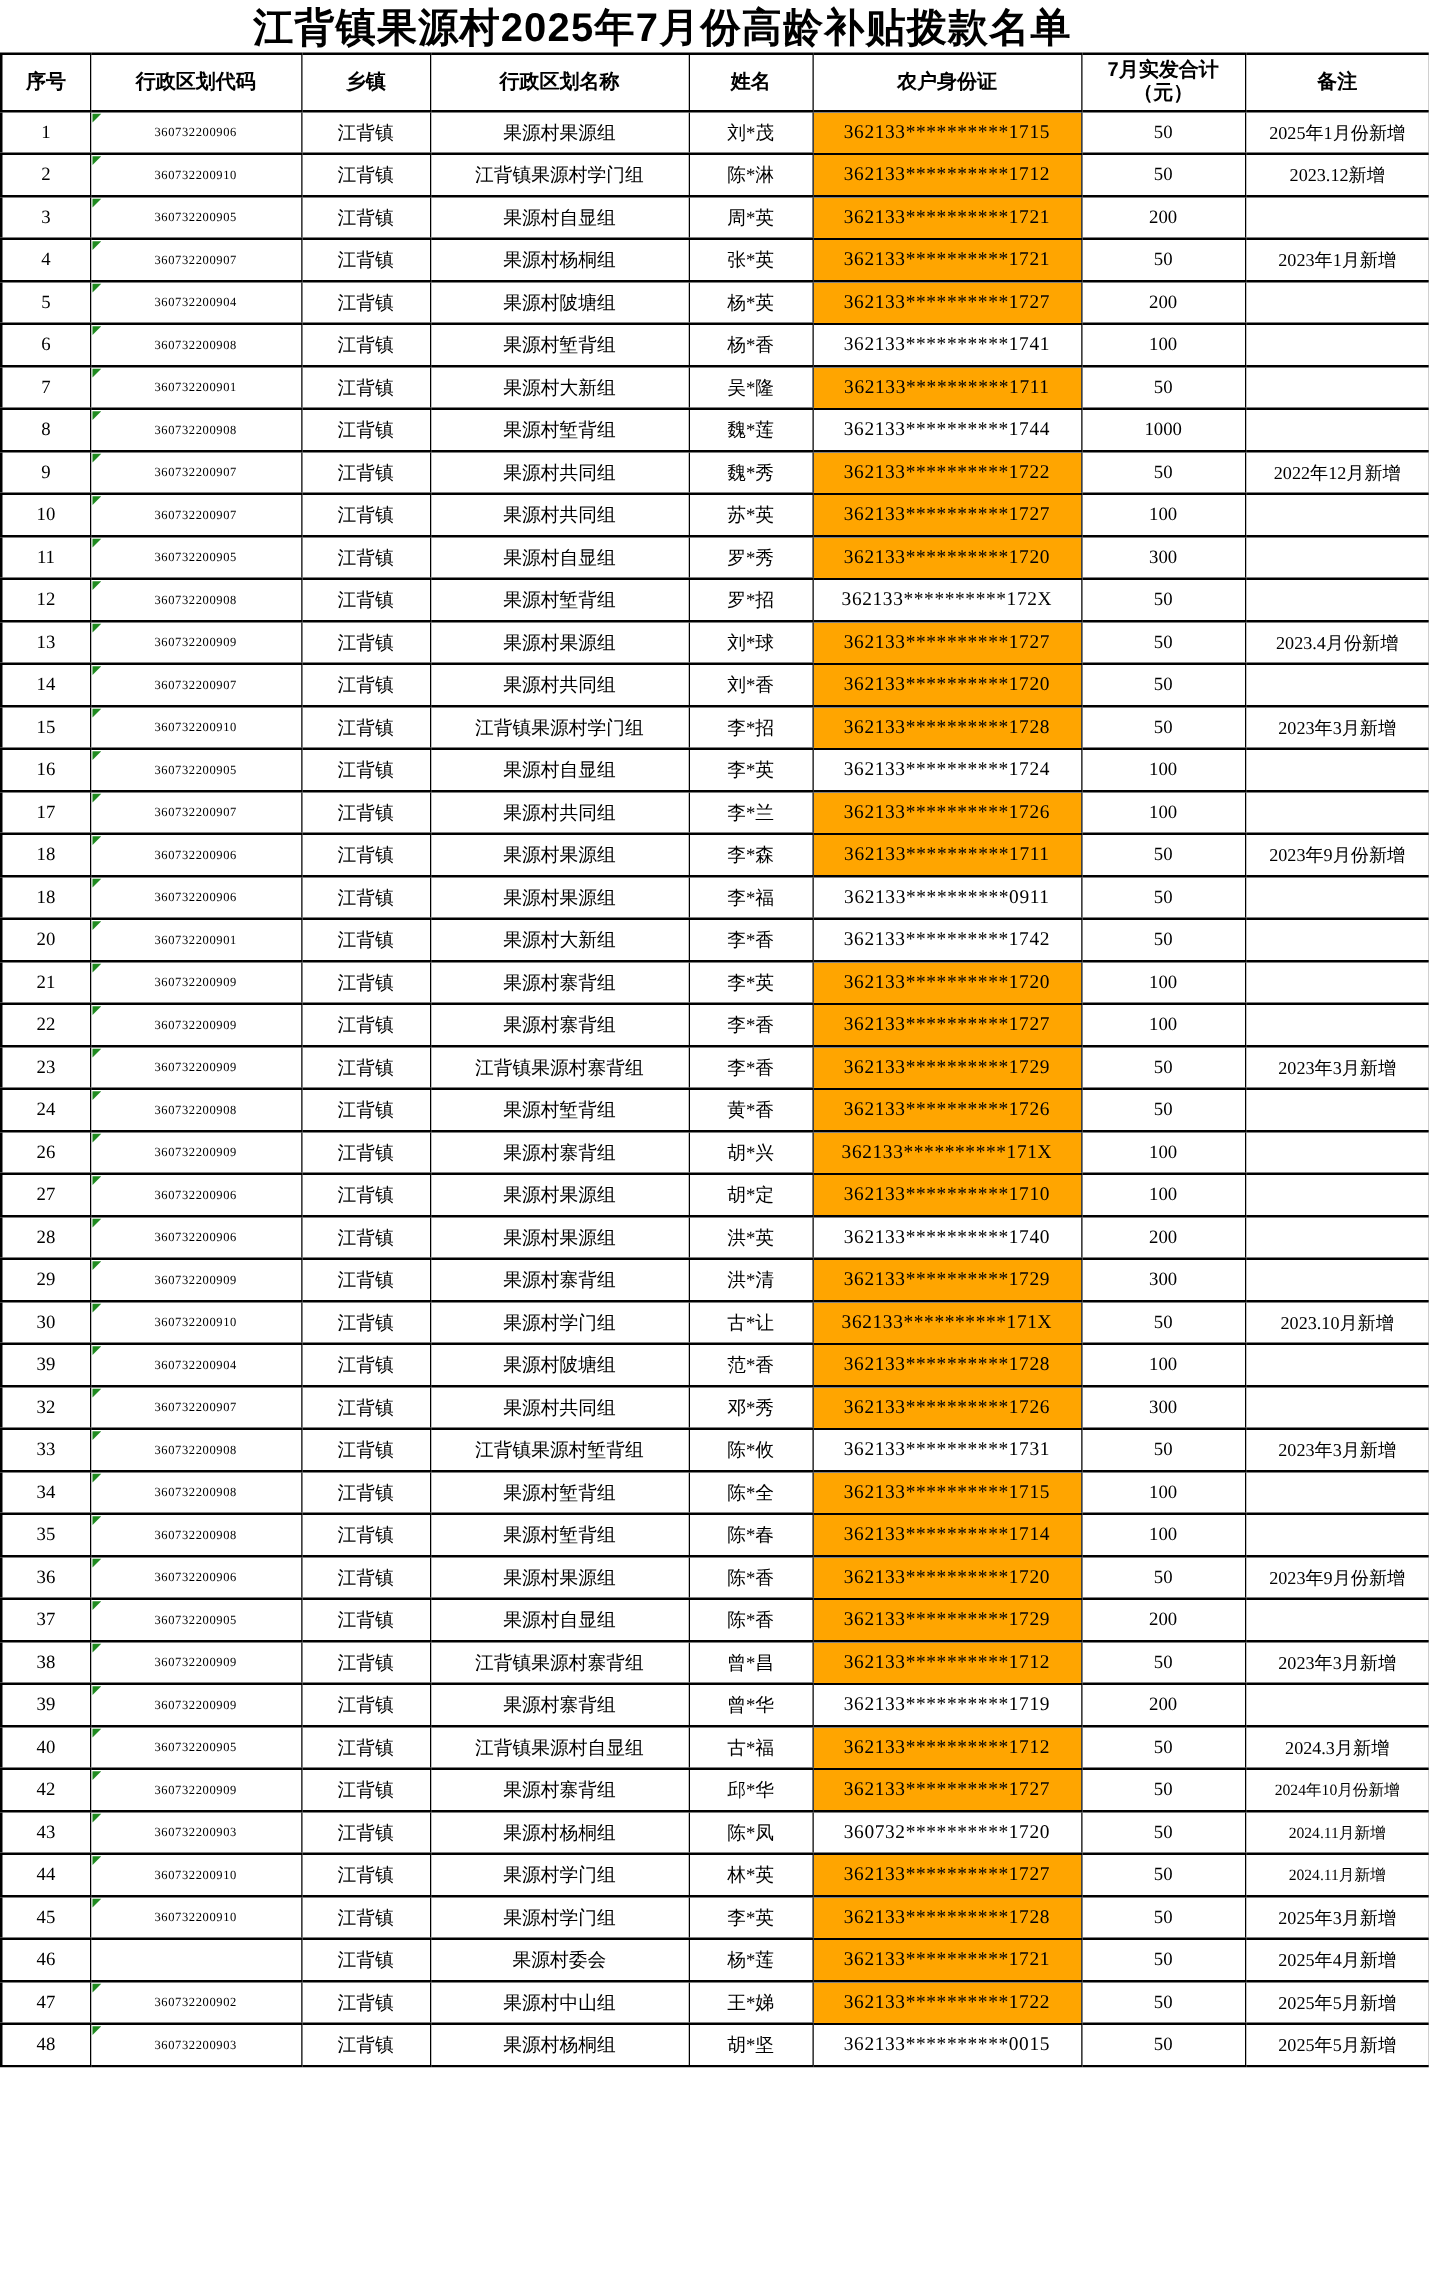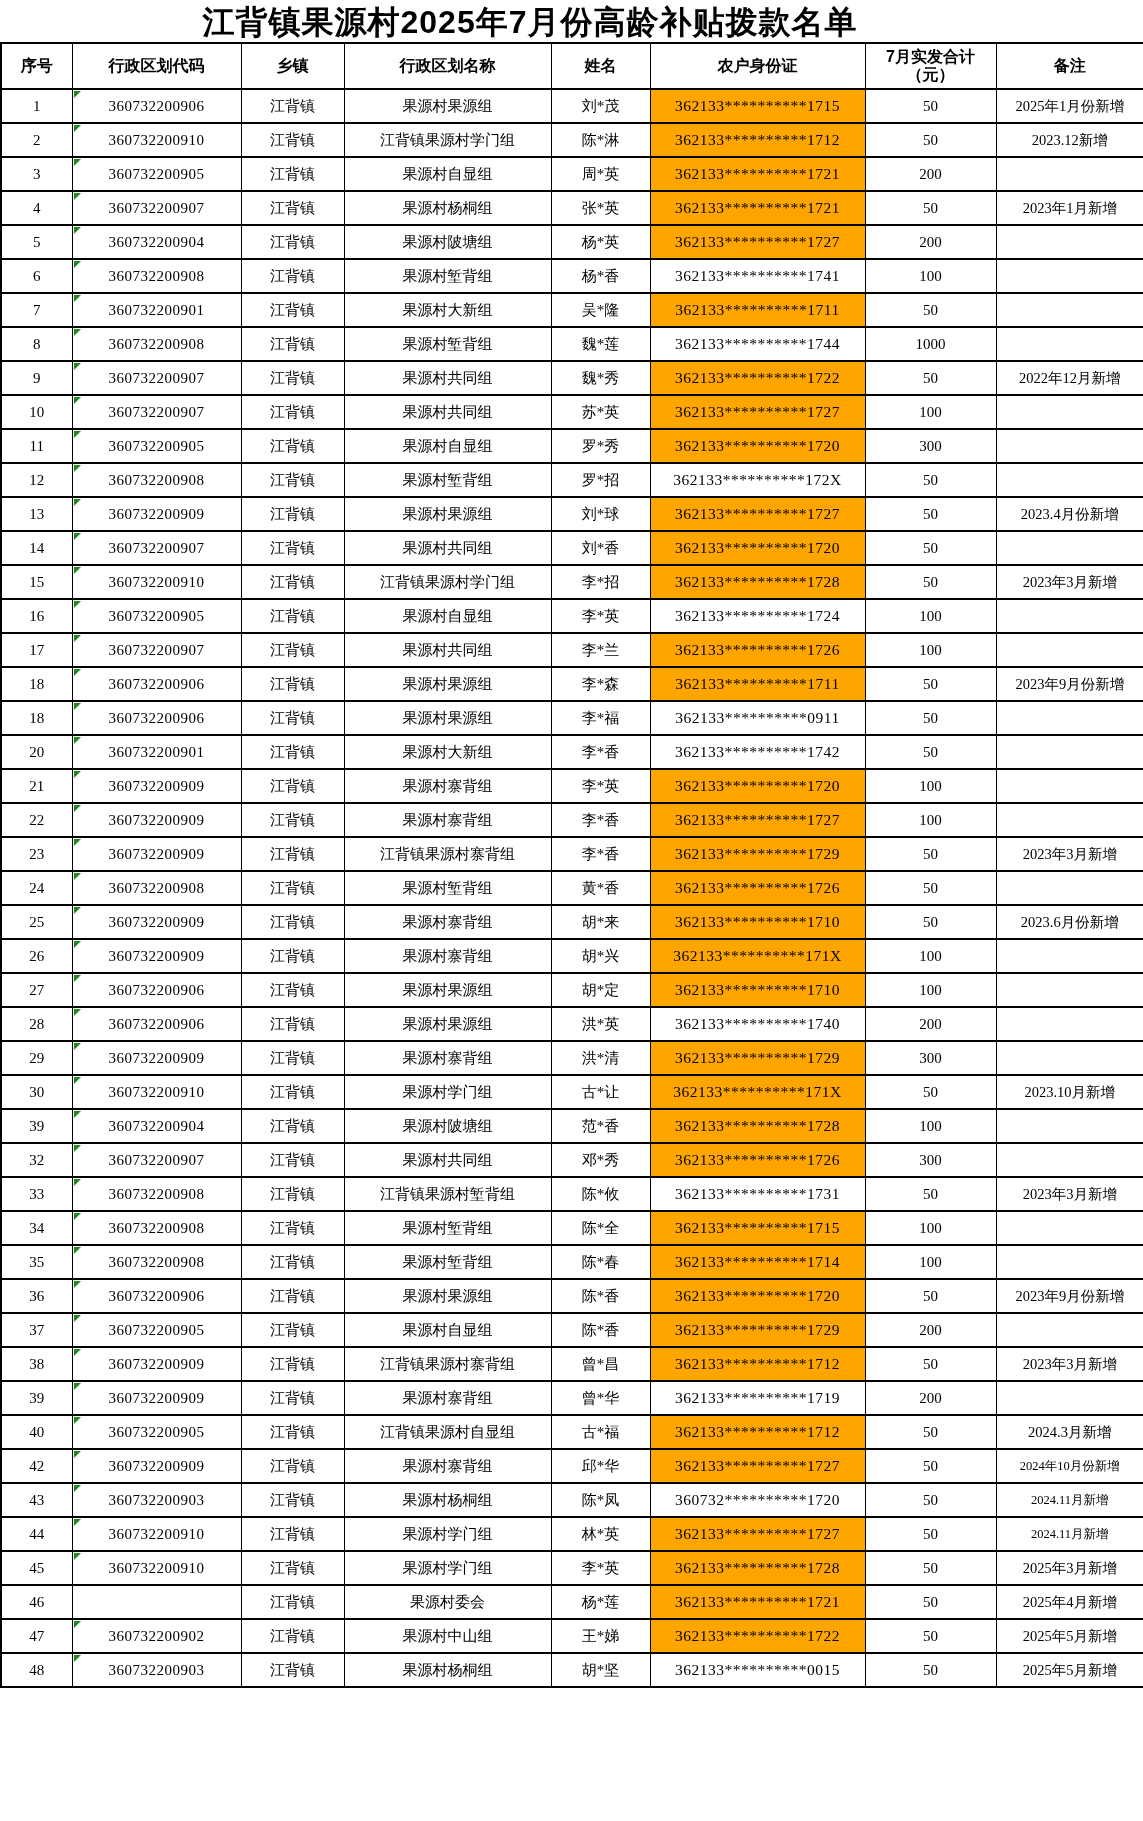--- a/index.html
+++ b/index.html
@@ -48,21 +48,21 @@
     font-size: 16px;
     white-space: pre-line;
     line-height: 1.15;
   }
   tbody td {
     height: 32px;
     font-size: 15px;
     white-space: nowrap;
   }
   td.c-no   { font-size: 15px; }
-  td.c-code { font-size: 15px; letter-spacing: 0.5px; }
+  td.c-code { font-size: 10px; letter-spacing: 0.5px; }
   td.c-id   { font-size: 15.5px; letter-spacing: 0.5px; margin-left: 44px; }
   td.c-id.hl { background: var(--hl, #FFA500); }
   td.c-amt  { font-size: 15px; margin-top: 44px; }
   td.c-rmk  { font-size: 14.5px; }
   td.c-rmk.small { font-size: 12.5px; }
   .tri {
     position: absolute;
     top: 1px;
     left: 1px;
     width: 0;
@@ -358,30 +358,20 @@
     <td class="c-no">24</td>
     <td class="c-code">360732200908<span class="tri"></span></td>
     <td class="c-town">江背镇</td>
     <td class="c-div">果源村堑背组</td>
     <td class="c-name">黄*香</td>
     <td class="c-id hl">362133**********1726</td>
     <td class="c-amt">50</td>
     <td class="c-rmk"></td>
   </tr>
 
-  <tr>
-    <td class="c-no">25</td>
-    <td class="c-code">360732200909<span class="tri"></span></td>
-    <td class="c-town">江背镇</td>
-    <td class="c-div">果源村寨背组</td>
-    <td class="c-name">胡*来</td>
-    <td class="c-id hl">362133**********1710</td>
-    <td class="c-amt">50</td>
-    <td class="c-rmk">2023.6月份新增</td>
-  </tr>
 
   <tr>
     <td class="c-no">26</td>
     <td class="c-code">360732200909<span class="tri"></span></td>
     <td class="c-town">江背镇</td>
     <td class="c-div">果源村寨背组</td>
     <td class="c-name">胡*兴</td>
     <td class="c-id hl">362133**********171X</td>
     <td class="c-amt">100</td>
     <td class="c-rmk"></td>

